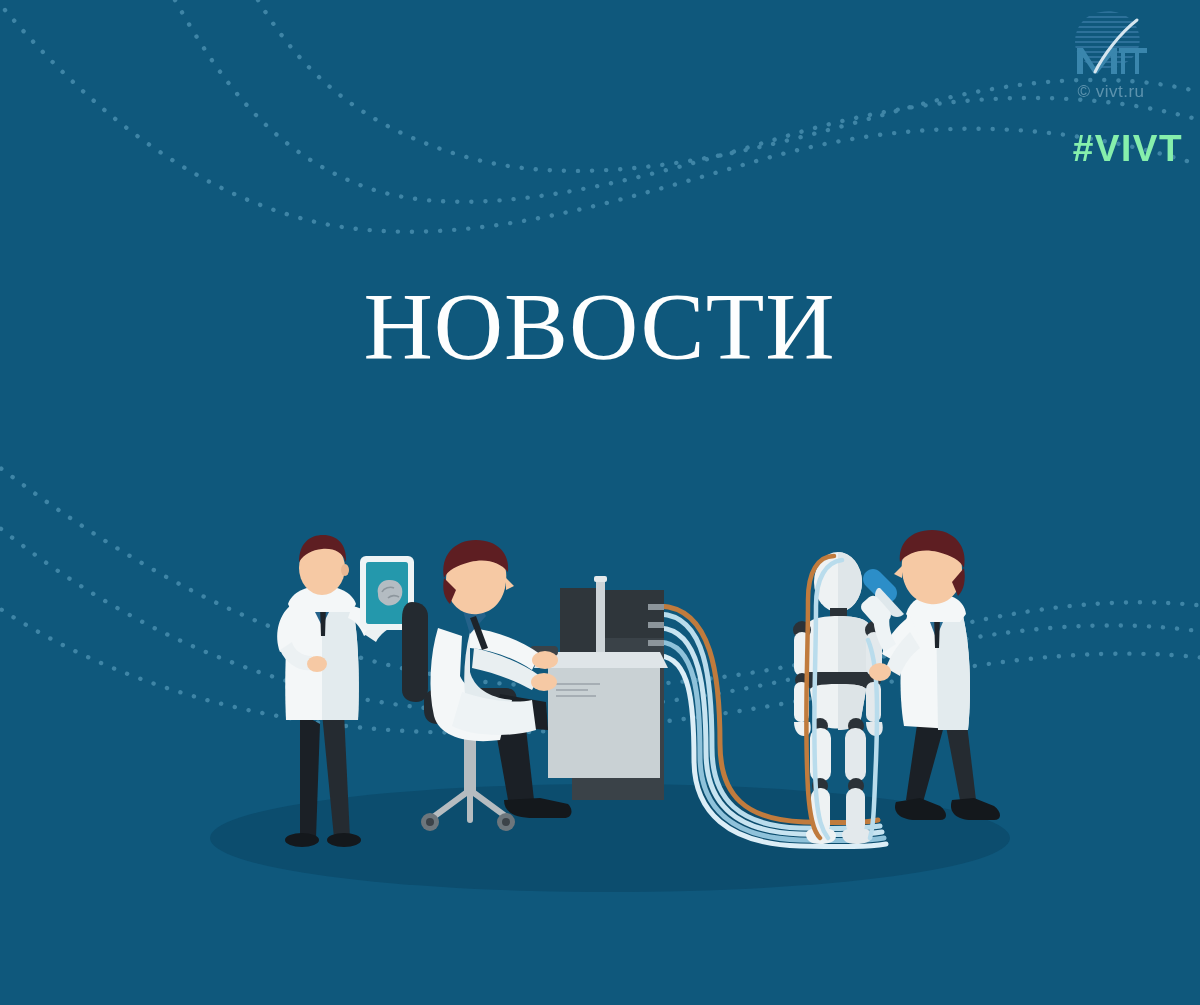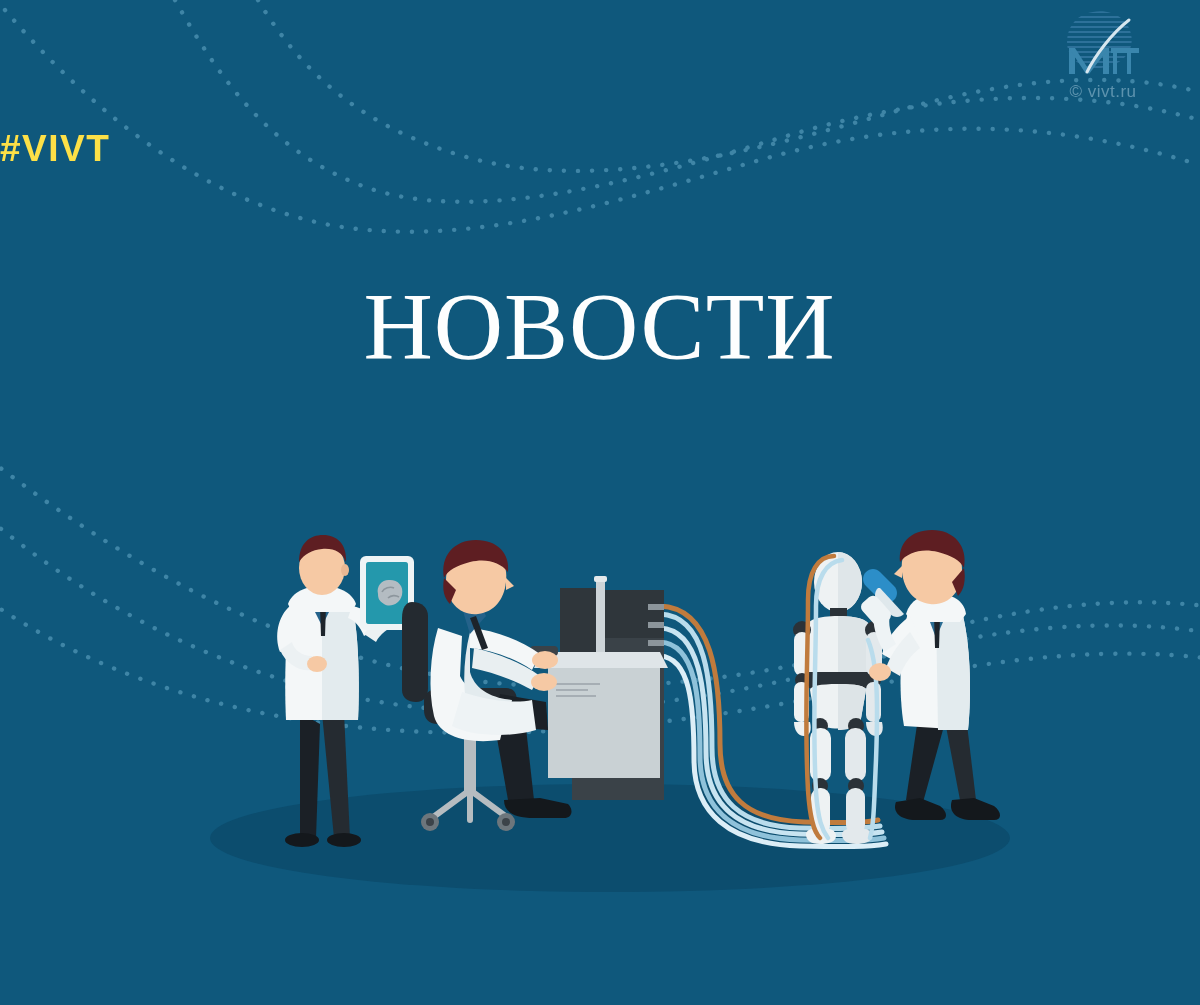--- a/index.html
+++ b/index.html
@@ -23,22 +23,22 @@
     top: 0; left: 0;
     width: 1200px;
     height: 1005px;
   }
   
   #hashtag {
     position: absolute;
     top: 128px;
     left: 0;
     width: 1183px;
-    text-align: left;
-    color: #fde047;
+    text-align: right;
+    color: #86efac;
     font-family: "Liberation Sans", sans-serif;
     font-weight: bold;
     font-size: 37px;
     letter-spacing: 1.5px;
     z-index: 30;
   }
   
   #title {
     position: absolute;
     top: 283px;
@@ -53,21 +53,21 @@
     z-index: 30;
   }
   #title .line {
     display: block;
     white-space: nowrap;
   }
   
   #logo-block {
     position: absolute;
     top: 8px;
-    right: 32px;
+    right: 24px;
     width: 130px;
     z-index: 40;
     text-align: center;
   }
   #logo-mark {
     width: 96px;
     height: 72px;
     margin: 0 auto;
     display: block;
   }

